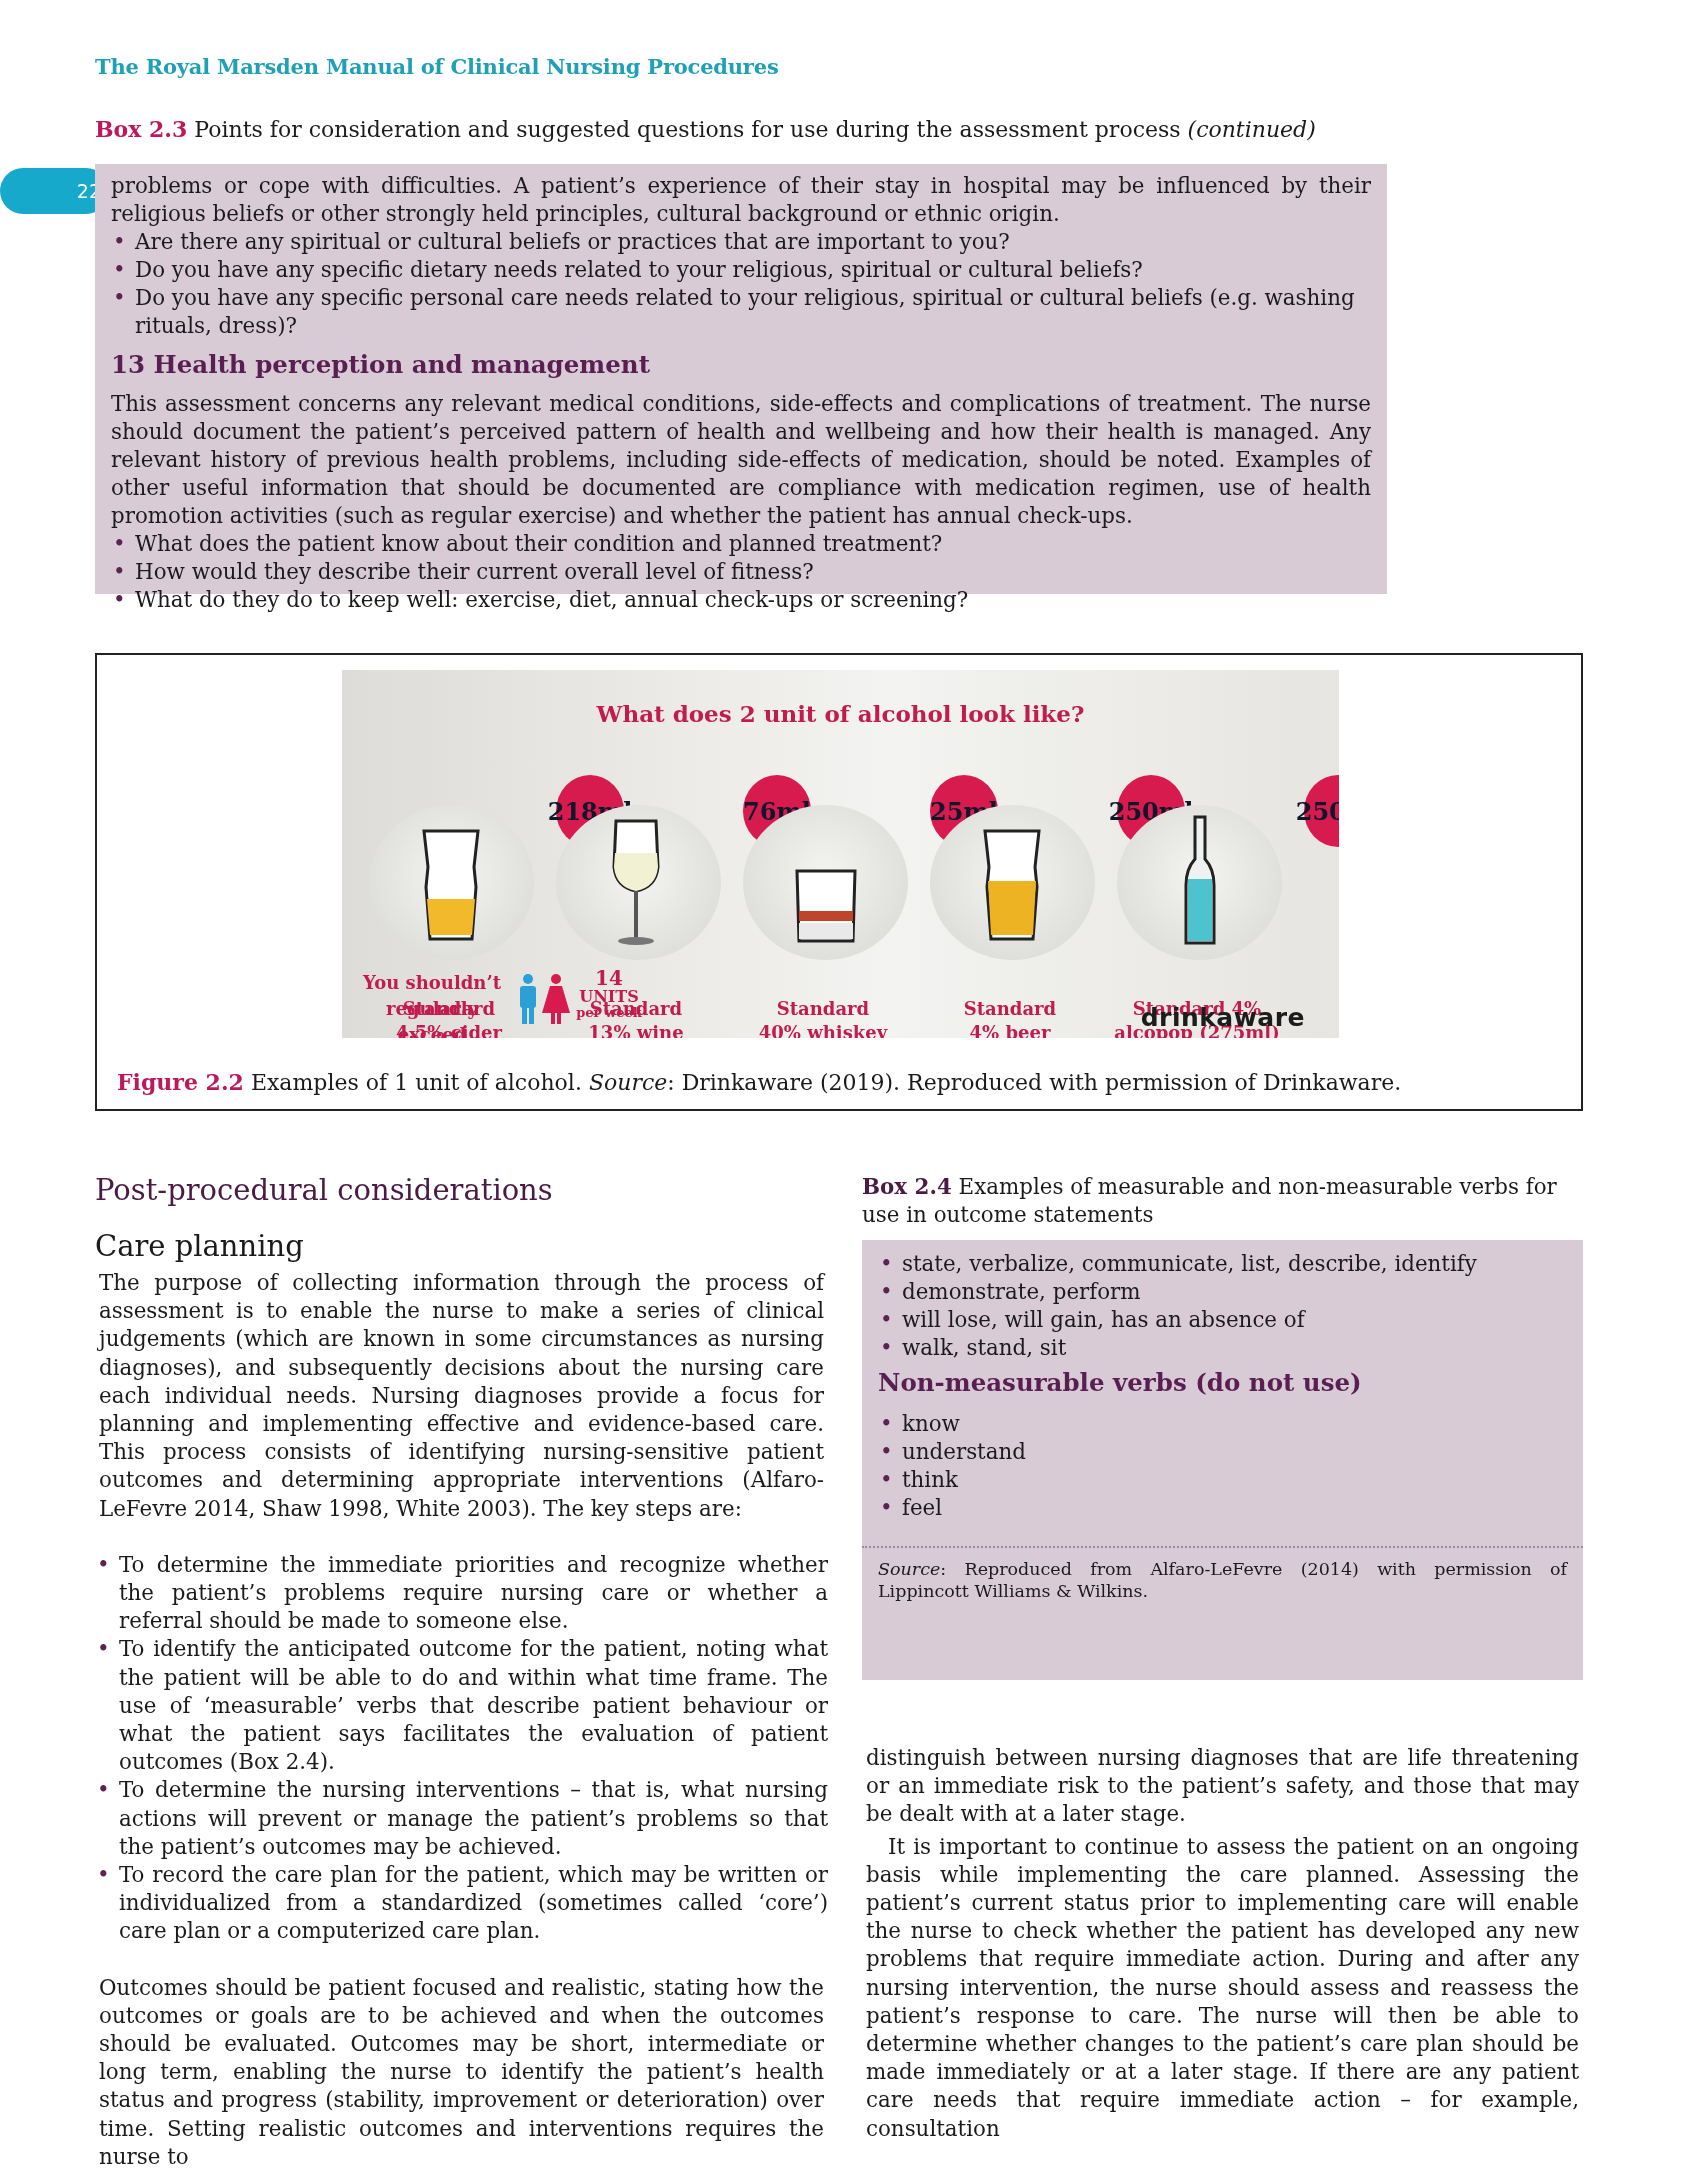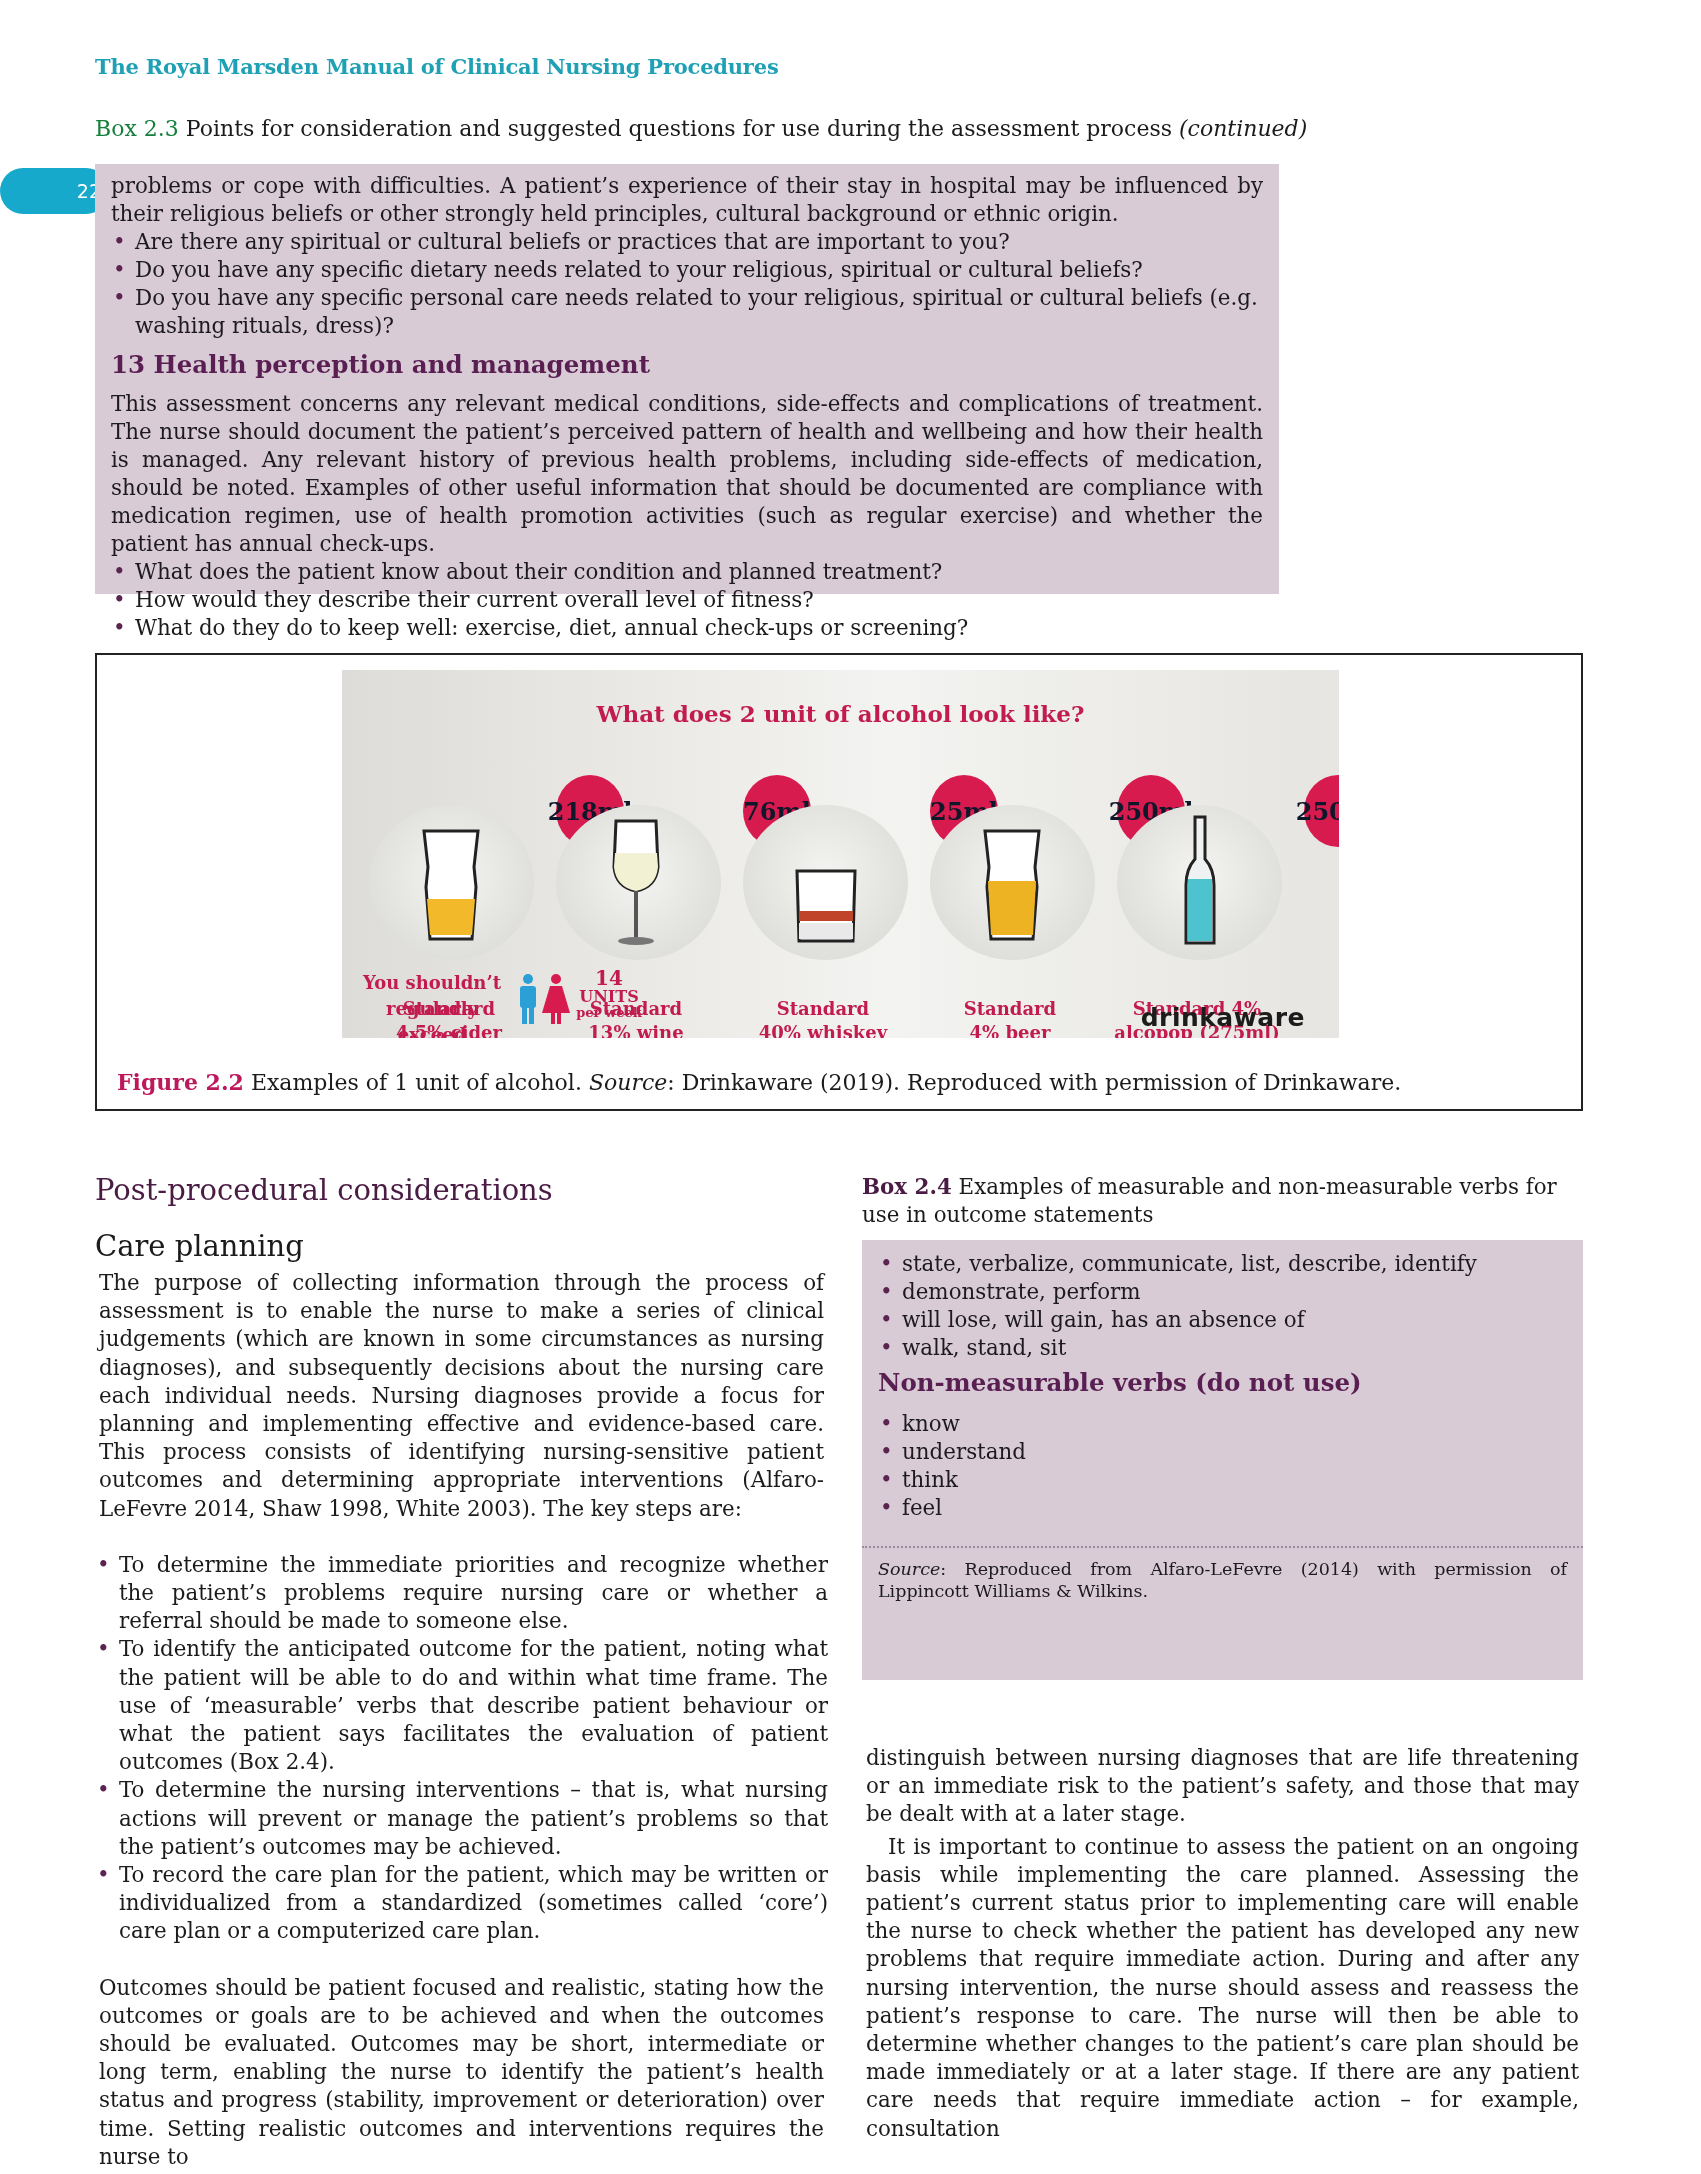--- a/index.html
+++ b/index.html
@@ -2,26 +2,26 @@
 <html><head>
 <meta charset="utf-8">
 <style>
   html, body { margin:0; padding:0; background:#fff; }
   body { width:1701px; height:2174px; position:relative; overflow:hidden;
          font-family:"DejaVu Serif", serif; color:#1c1a1c; }
   .abs { position:absolute; }
   .running-head { left:95px; top:54px; font-family:"DejaVu Serif", serif; font-weight:bold;
                   color:#1ea0b5; font-size:21px; letter-spacing:-0.2px; }
   .box-caption { left:95px; top:116px; font-size:22px; white-space:nowrap; }
-  .box-caption .lbl { color:#15803d; font-weight:normal; }
+  .box-caption .lbl { color:#be185d; font-weight:bold; }
   .box-caption i { font-style:italic; }
   .page-tab { left:0; top:168px; width:109px; height:46px; background:#16a9cc; color:#fff;
               font-family:"DejaVu Sans", sans-serif; font-weight:normal; font-size:19px;
               display:flex; align-items:center; justify-content:flex-end; padding-right:8px; box-sizing:border-box;border-radius:23px; }
-  .box23 { left:95px; top:164px; width:1184px; height:430px; background:#d8cbd6; box-sizing:border-box;
+  .box23 { left:95px; top:164px; width:1292px; height:430px; background:#d8cbd6; box-sizing:border-box;
            padding:8px 16px 0 16px; font-size:21.4px; line-height:28px; }
   .box23 p { margin:0; text-align:justify; }
   ul.bul { list-style:none; margin:0; padding:0; }
   ul.bul li { position:relative; padding-left:24px; }
   ul.bul li::before { content:"\2022"; position:absolute; left:2px; top:0; color:#5a2350; }
   .h13 { color:#5a1f52; font-weight:bold; font-size:24.5px; margin:10px 0 10px 0; line-height:30px; }
   .figure-frame { left:95px; top:653px; width:1488px; height:458px; border:2px solid #222; box-sizing:border-box; background:#fff; }
   .infographic { left:342px; top:670px; width:997px; height:368px;
                  background:linear-gradient(90deg,#dddcd8 0%,#ecebe8 35%,#f3f3f1 55%,#e6e5e1 100%); overflow:hidden; }
   .ig-title { position:absolute; left:0; right:0; top:30px; text-align:center; color:#c21b4f;

